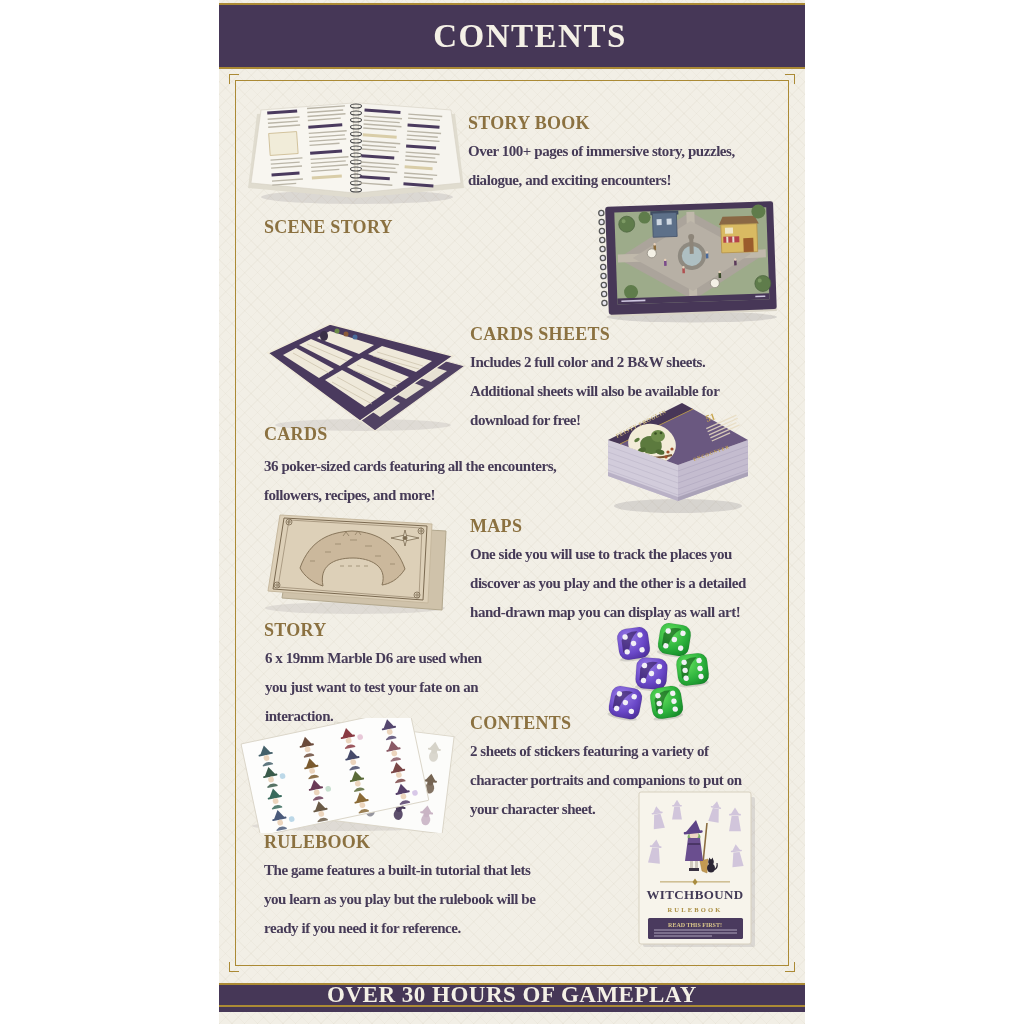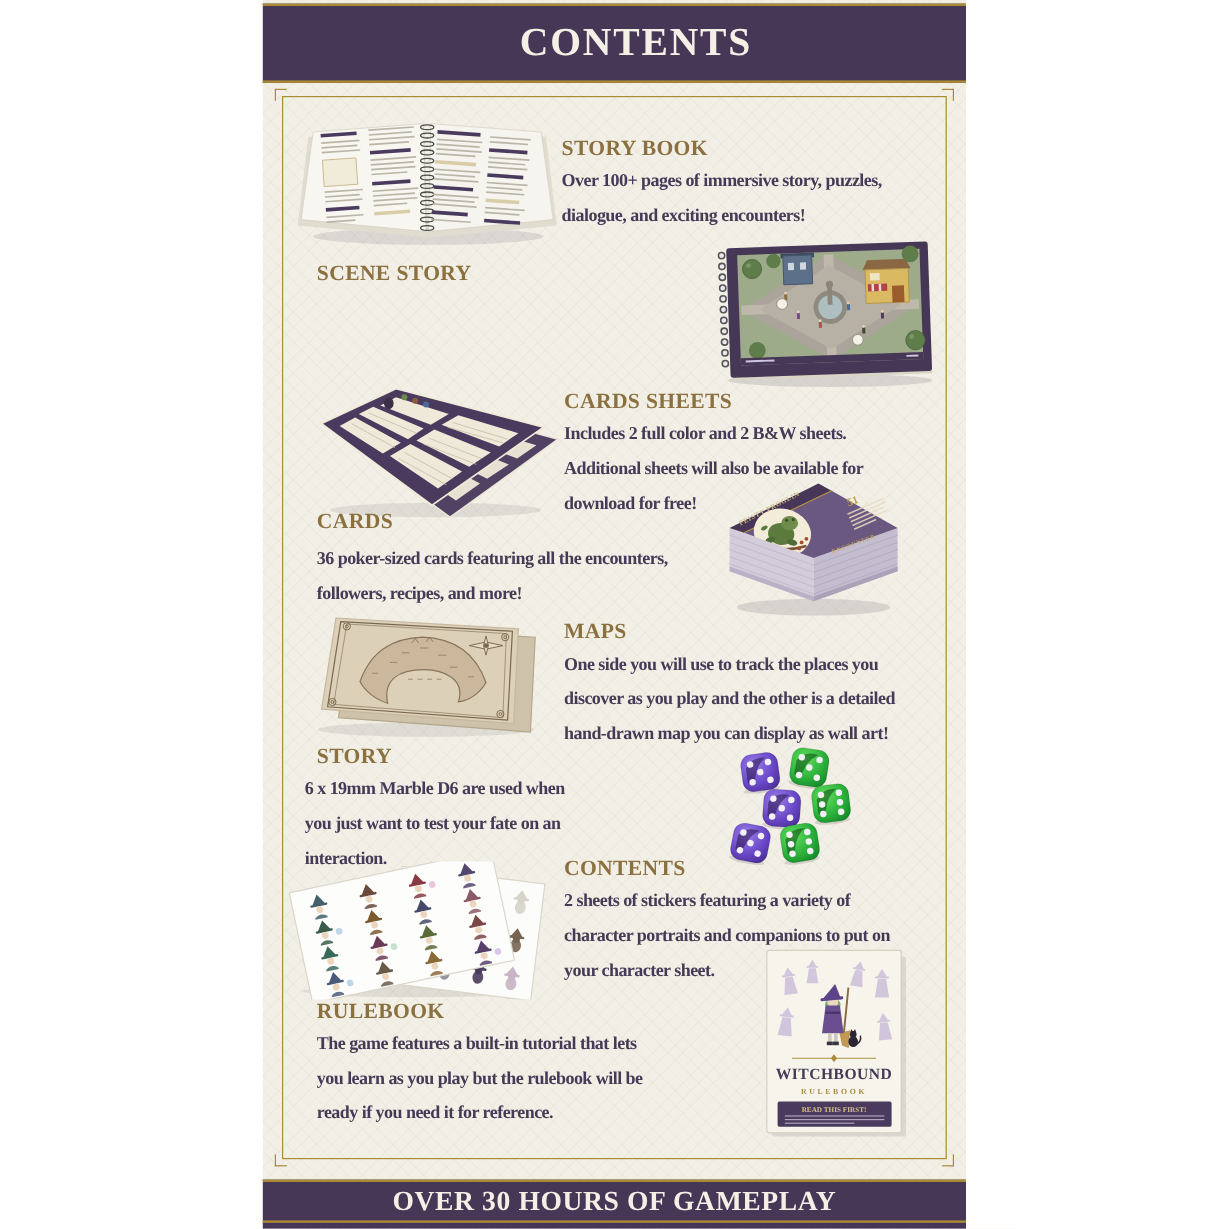--- a/index.html
+++ b/index.html
@@ -7,21 +7,21 @@
        font-family:"Liberation Serif", serif; overflow:hidden;}
   #strip{position:absolute;left:219px;top:0;width:586px;height:1024px;
     background:
       repeating-linear-gradient(45deg, rgba(180,168,140,.07) 0 1px, transparent 1px 9px),
       repeating-linear-gradient(-45deg, rgba(180,168,140,.07) 0 1px, transparent 1px 9px),
       #f2efe6;}
   .banner{position:absolute;left:0;right:0;background:#463757;color:#f4f0e6;
     text-align:center;font-weight:bold;}
   #topb{top:3px;height:62px;line-height:62px;font-size:33px;letter-spacing:1.5px;
     border-top:2px solid #ab8a35;border-bottom:2px solid #ab8a35;padding-left:36px;}
-  #botb{top:983px;height:41px;font-size:23px;letter-spacing:.5px;
+  #botb{top:983px;height:29px;font-size:23px;letter-spacing:.5px;
     border-top:2px solid #ab8a35;display:flex;align-items:center;justify-content:center;
     padding-bottom:8px;box-sizing:border-box;}
   #botb:after{content:"";position:absolute;left:0;right:0;bottom:5px;height:2px;background:#ab8a35;}
   #frame{position:absolute;left:16px;top:80px;width:552px;height:884px;
     border:1.6px solid #ab8a35;}
   .corner{position:absolute;width:9px;height:9px;border-top:1.6px solid #ab8a35;border-left:1.6px solid #ab8a35;}
   .c-tl{left:-7px;top:-7px;}
   .c-tr{right:-7px;top:-7px;transform:rotate(90deg);}
   .c-br{right:-7px;bottom:-7px;transform:rotate(180deg);}
   .c-bl{left:-7px;bottom:-7px;transform:rotate(270deg);}
@@ -346,21 +346,21 @@
           <circle cx="22" cy="79" r="1.2"></circle>
       </g>
     </svg>
   </div>
   <div class="sec-title" style="left:251px;top:516px">MAPS</div>
   <div class="sec-body" style="left:251px;top:540px">One side you will use to track the places you
 discover as you play and the other is a detailed
 hand-drawn map you can display as wall art!</div>
 
   <div class="sec-title" style="left:45px;top:620px">STORY</div>
-  <div class="sec-body" style="left:35px;top:644px">6 x 19mm Marble D6 are used when
+  <div class="sec-body" style="left:46px;top:644px">6 x 19mm Marble D6 are used when
 you just want to test your fate on an
 interaction.</div>
   <div class="img" style="left:388px;top:618px">
     <svg width="165" height="110" viewBox="0 0 165 110">
       <defs>
         <radialGradient id="pg" cx="35%" cy="30%" r="85%">
           <stop offset="0%" stop-color="#9a7ee8"></stop>
             <stop offset="60%" stop-color="#6a48c8"></stop>
             <stop offset="100%" stop-color="#4a2c96"></stop>
         </radialGradient>

